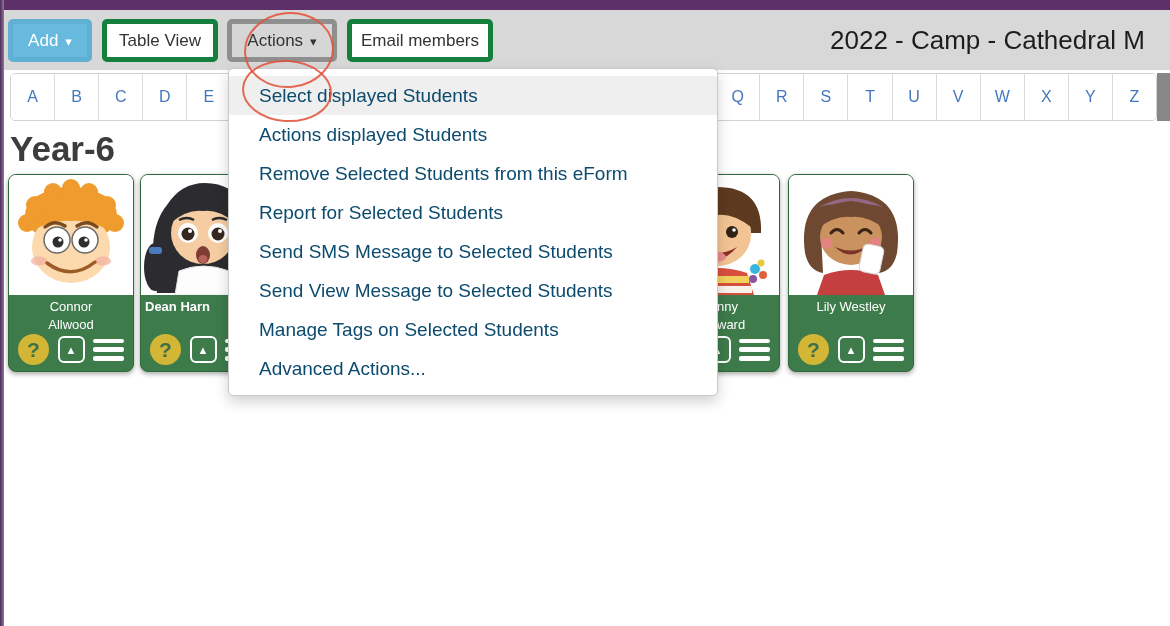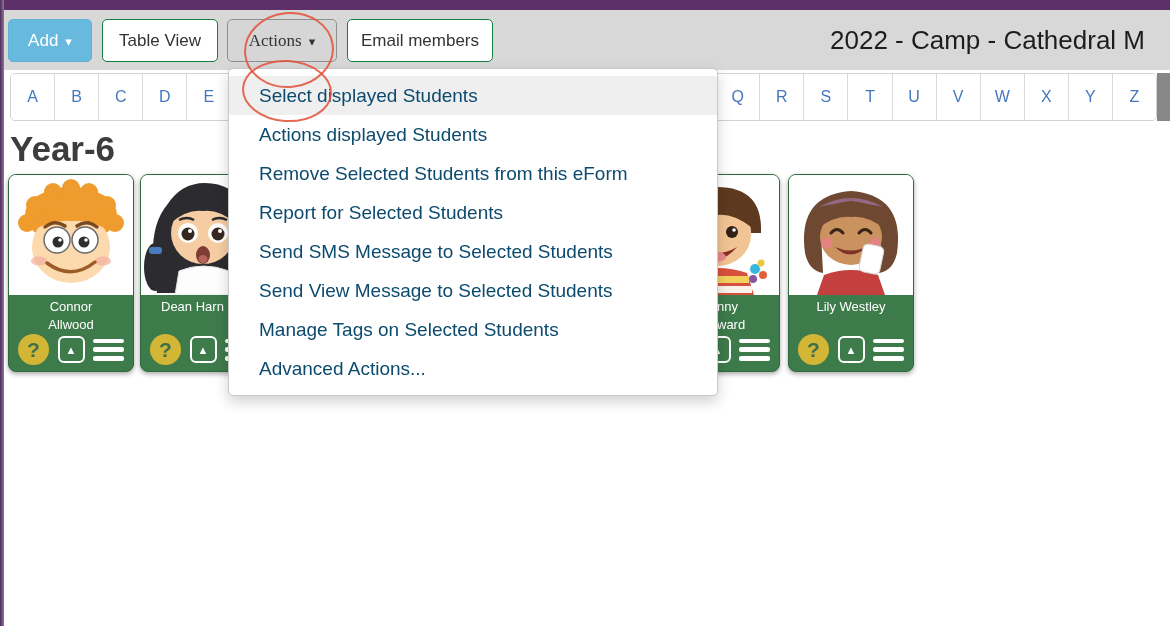--- a/index.html
+++ b/index.html
@@ -12,25 +12,25 @@
   
   .top-bar  { position:absolute; left:0; top:0; width:1170px; height:10px; background:#5d3069; z-index:40; }
   .left-strip{ position:absolute; left:0; top:0; width:4px; height:626px; z-index:40;
                background:linear-gradient(to right,#4e2a58,#8f78a2); }
 
   
   .toolbar { position:absolute; left:0; top:10px; width:1170px; height:60px; background:#d8d8d8; z-index:5; }
   .btn {
     position:absolute; top:9px; height:43px; border-radius:5px; font-size:17px;
     display:flex; align-items:center; justify-content:center; gap:7px;
-    color:#333; background:#fff; border:1px solid #15803d; cursor:pointer; white-space:nowrap;
+    color:#333; background:#fff; border:5px solid #15803d; cursor:pointer; white-space:nowrap;
   }
   .btn-add { left:8px; width:84px; background:#67bade; border-color:#5fb0d4; color:#fff; }
   .btn-table { left:102px; width:116px; }
-  .btn-actions { left:227px; width:110px; background:#d6d6d6; border-color:#8f8f8f;font-family:Liberation Serif, serif; }
+  .btn-actions { left:227px; width:110px; background:#d6d6d6; border-color:#8f8f8f; }
   .btn-sort { left:347px; width:146px; }
   .caret { font-size:13px; line-height:1; transform:translateY(1px); }
   .toolbar-title {
     position:absolute; left:830px; top:9px; height:43px; line-height:43px;
     font-size:26px; color:#1d1d1d; white-space:nowrap;
   }
 
   
   .alpha-row {
     position:absolute; left:10px; top:73px; width:1147px; height:48px;
@@ -51,21 +51,21 @@
     position:absolute; top:174px; width:126px; height:198px;
     background:#3e7b4b; border:1px solid #2e6a3b; border-radius:8px;
     box-shadow:0 2px 5px rgba(0,0,0,.35); z-index:3;
   }
   .card-1 { left:8px; } .card-2 { left:140px; } .card-3 { left:654px; } .card-4 { left:788px; }
   .avatar-box { position:absolute; left:0; top:0; width:124px; height:120px; background:#fff;
                 border-radius:7px 7px 0 0; overflow:hidden; }
   .avatar-box svg { display:block; width:124px; height:120px; }
   .card-name { position:absolute; left:0; top:123px; width:124px; color:#fff; font-size:13px;
                line-height:18px; text-align:center; overflow:hidden; white-space:nowrap; }
-  .name-left   { text-align:left; padding-left:20px; }
+  .name-left   { text-align:left; padding-left:4px;font-weight:bold; }
   .name-offset { text-align:left; padding-left:62px; }
   .card-icons { position:absolute; left:0; bottom:6px; width:124px; height:31px;
                 display:flex; align-items:center; justify-content:space-between; padding:0 9px; }
   .help-badge { width:31px; height:31px; border-radius:50%; background:#d4b637; color:#3e7049;
                 font-weight:bold; font-size:21px; display:flex; align-items:center; justify-content:center; cursor:pointer; }
   .collapse-btn { width:27px; height:27px; border:2.5px solid #fff; border-radius:6px; color:#fff;
                   font-size:11px; display:flex; align-items:center; justify-content:center; cursor:pointer; }
   .menu-btn { width:31px; height:22px; display:flex; flex-direction:column; justify-content:space-between; cursor:pointer; }
   .menu-btn i { display:block; height:4.5px; background:#fff; border-radius:2px; }
 

